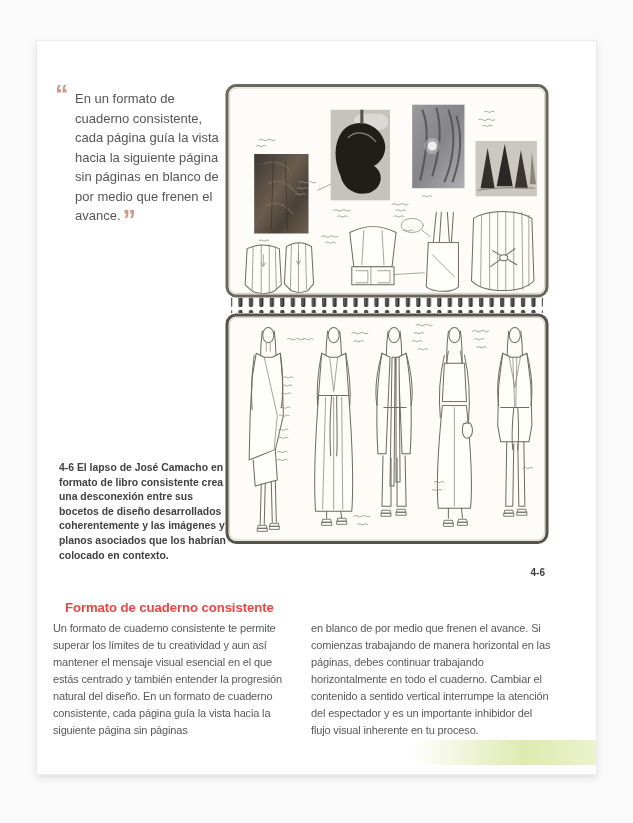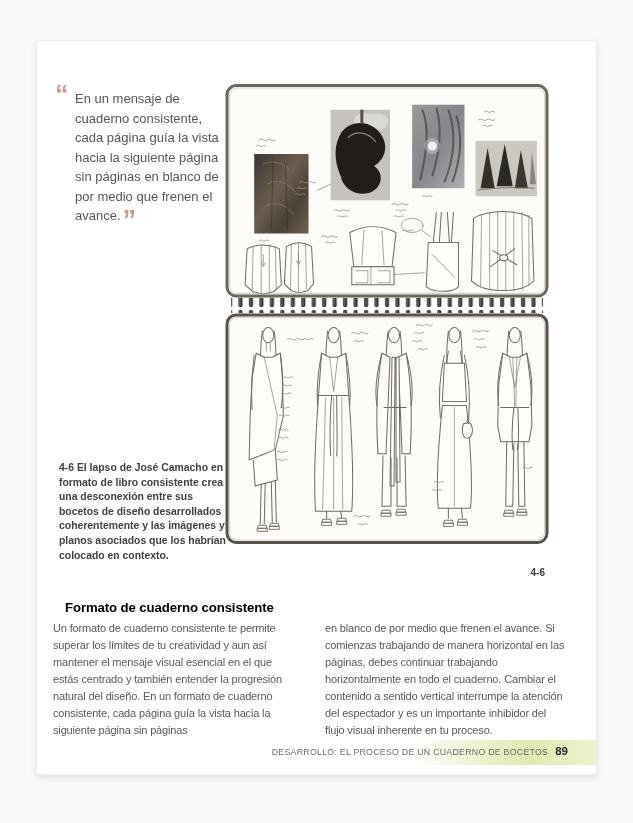--- a/index.html
+++ b/index.html
@@ -35,27 +35,27 @@
     font-size:10px; font-weight:bold; color:#3c3c3e;
   }
   
   .caption {
     position:absolute; left:22px; top:420px; width:172px;
     font-size:10.4px; line-height:14.6px; font-weight:bold; color:#414044;
   }
   
   .article-heading {
     position:absolute; left:28px; top:559px;
-    font-size:13.2px; font-weight:bold; color:#000000;
+    font-size:13.2px; font-weight:bold; color:#ef4444;
     letter-spacing:-0.1px;
   }
   .col { position:absolute; top:579px; width:243px;
     font-size:11px; line-height:17px; color:#58595a; letter-spacing:-0.15px; }
   .col1 { left:16px; }
-  .col2 { left:288px; }
+  .col2 { left:274px; }
   
   .footer-highlight {
     position:absolute; right:0; top:699px; width:185px; height:25px;
     background:linear-gradient(90deg, rgba(223,234,176,0) 0%, #dfeab0 62%, #ecf3cd 100%);
   }
   .footer {
     position:absolute; right:28px; top:704px;
     font-size:8.8px; letter-spacing:0.25px; color:#6a6b6d;
     display:flex; align-items:baseline; gap:7px;
   }
@@ -64,21 +64,21 @@
   svg .lnt  { fill:none; stroke:#837d74; stroke-width:.7; stroke-linecap:round; }
   svg .note { fill:none; stroke:#97918a; stroke-width:.8; stroke-linecap:round; }
   svg .fillp{ fill:#fdfdfa; stroke:#6f6a62; stroke-width:1; stroke-linejoin:round; }
 </style>
 </head>
 <body>
 
 <div class="page">
 
   <div class="quote">
-    <span class="qmark open">“</span><span>En un mensaje de cuaderno consistente, cada página guía la vista hacia la siguiente página sin páginas en blanco de por medio que frenen el avance.</span><span class="qmark close">”</span>
+    <span class="qmark open">“</span><span>En un formato de cuaderno consistente, cada página guía la vista hacia la siguiente página sin páginas en blanco de por medio que frenen el avance.</span><span class="qmark close">”</span>
   </div>
 
   <div class="sketchfig">
     <svg width="324" height="462" viewBox="0 0 322 458">
       <defs>
         <linearGradient id="g1" x1="0" y1="0" x2="1" y2="1">
           <stop offset="0" stop-color="#3d3832"></stop>
             <stop offset=".45" stop-color="#6b5d4e"></stop>
           <stop offset=".7" stop-color="#4a4138"></stop>
             <stop offset="1" stop-color="#70614f"></stop>
@@ -292,18 +292,14 @@
 
   <div class="fig-label">4-6</div>
 
   <div class="caption">4-6 El lapso de José Camacho en formato de libro consistente crea una desconexión entre sus bocetos de diseño desarrollados coherentemente y las imágenes y planos asociados que los habrían colocado en contexto.</div>
 
   <h2 class="article-heading">Formato de cuaderno consistente</h2>
   <div class="col col1">Un formato de cuaderno consistente te permite superar los límites de tu creatividad y aun así mantener el mensaje visual esencial en el que estás centrado y también entender la progresión natural del diseño. En un formato de cuaderno consistente, cada página guía la vista hacia la siguiente página sin páginas</div>
   <div class="col col2">en blanco de por medio que frenen el avance. Si comienzas trabajando de manera horizontal en las páginas, debes continuar trabajando horizontalmente en todo el cuaderno. Cambiar el contenido a sentido vertical interrumpe la atención del espectador y es un importante inhibidor del flujo visual inherente en tu proceso.</div>
 
   <div class="footer-highlight"></div>
-  <div class="footer">
-    <span>DESARROLLO: EL PROCESO DE UN CUADERNO DE BOCETOS</span>
-    <span class="pageno">89</span>
-  </div>
 
 </div>
 
 </body></html>

